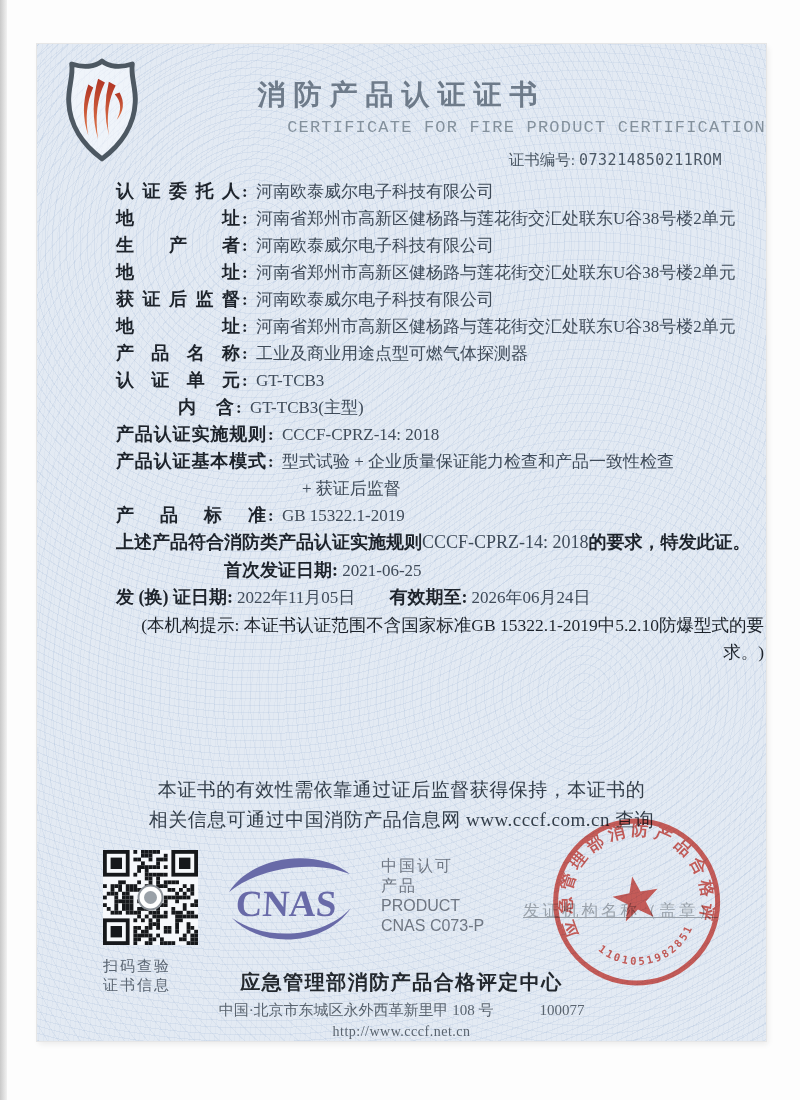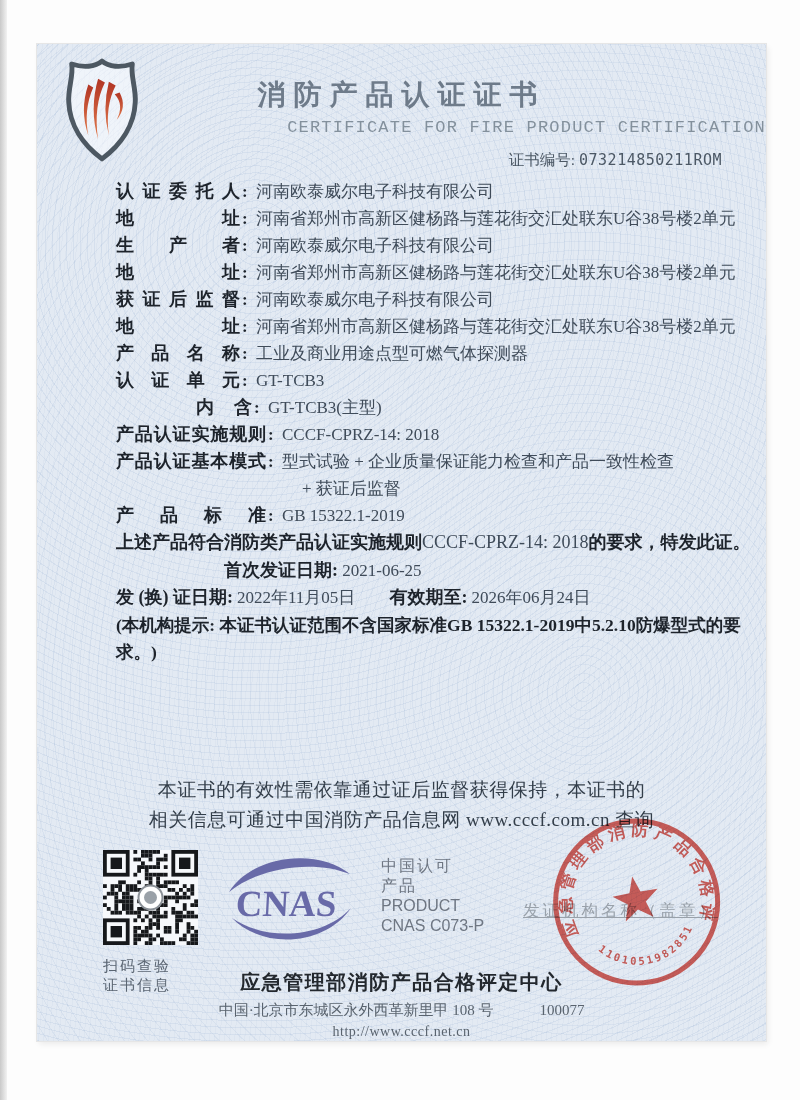--- a/index.html
+++ b/index.html
@@ -36,31 +36,31 @@
   .certno .num{font-family:"DejaVu Sans Mono",monospace;font-size:15px;letter-spacing:.5px;text-align:right;}
   
   .fields{position:absolute;left:79px;top:134px;width:648px;color:#3f4b59;}
   .row{line-height:27px;font-size:17px;white-space:nowrap;}
   .row .lbl{
     display:inline-block;vertical-align:bottom;font-size:18px;font-weight:bold;color:#1d232b;
     text-align:justify;text-align-last:justify;
   }
   .row.lbl-5 .lbl{width:124px;}
   .row.lbl-wide .lbl{width:150px;}
-  .row.lbl-indent .lbl{width:56px;margin-left:80px;}
+  .row.lbl-indent .lbl{width:56px;margin-left:62px;}
   .row.cont{padding-left:186px;}
   .row .colon{display:inline-block;width:14px;font-weight:bold;color:#1d232b;margin-left:2px;}
   .statement{font-size:18px;font-weight:bold;color:#1d232b;line-height:27px;white-space:normal;}
   .statement .code{font-weight:normal;color:#3f4b59;}
   .first-issue{padding-left:108px;line-height:27px;font-size:17px;margin-top:1px;}
   .d-lbl{font-size:18px;font-weight:bold;color:#1d232b;}
   .d-val{font-size:17px;color:#3f4b59;}
   .issue-row{line-height:27px;}
   .issue-row .gap{display:inline-block;width:26px;}
-  .remark{font-size:17.5px;font-weight:bold;color:#1d232b;line-height:27px;text-align:left;margin-top:1px;}
+  .remark{font-size:17.5px;font-weight:normal;color:#1d232b;line-height:27px;text-align:right;margin-top:1px;}
   
   .notice{
     position:absolute;left:0;top:731px;width:100%;text-align:center;
     font-size:19px;color:#333e4a;line-height:30px;letter-spacing:.5px;
   }
   
   .qr-wrap{position:absolute;left:66px;top:806px;width:116px;}
   .qr-caption{margin-top:8px;font-size:15px;line-height:19px;color:#5a6572;letter-spacing:2px;}
   .cnas{position:absolute;left:186px;top:806px;width:132px;height:96px;}
   .accred{

